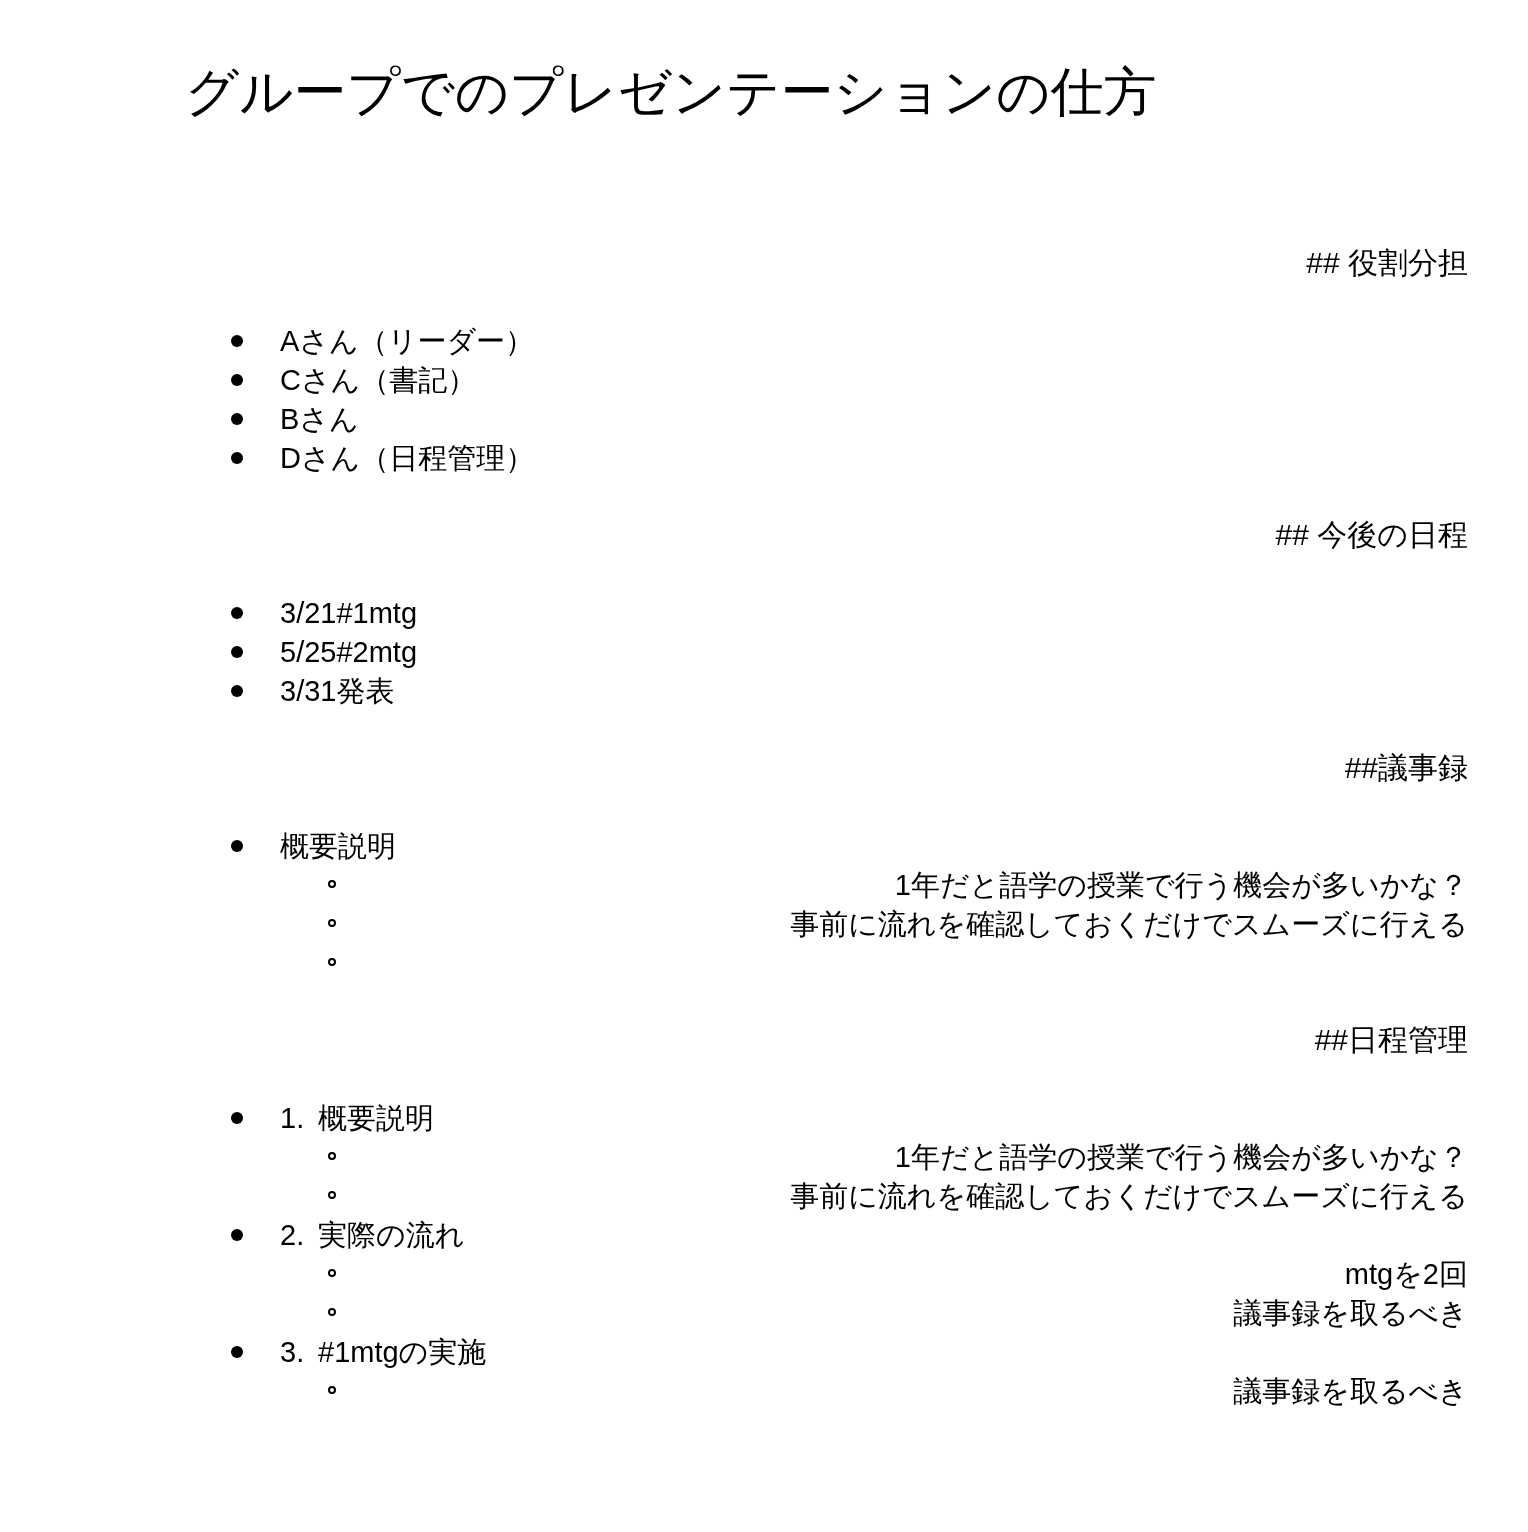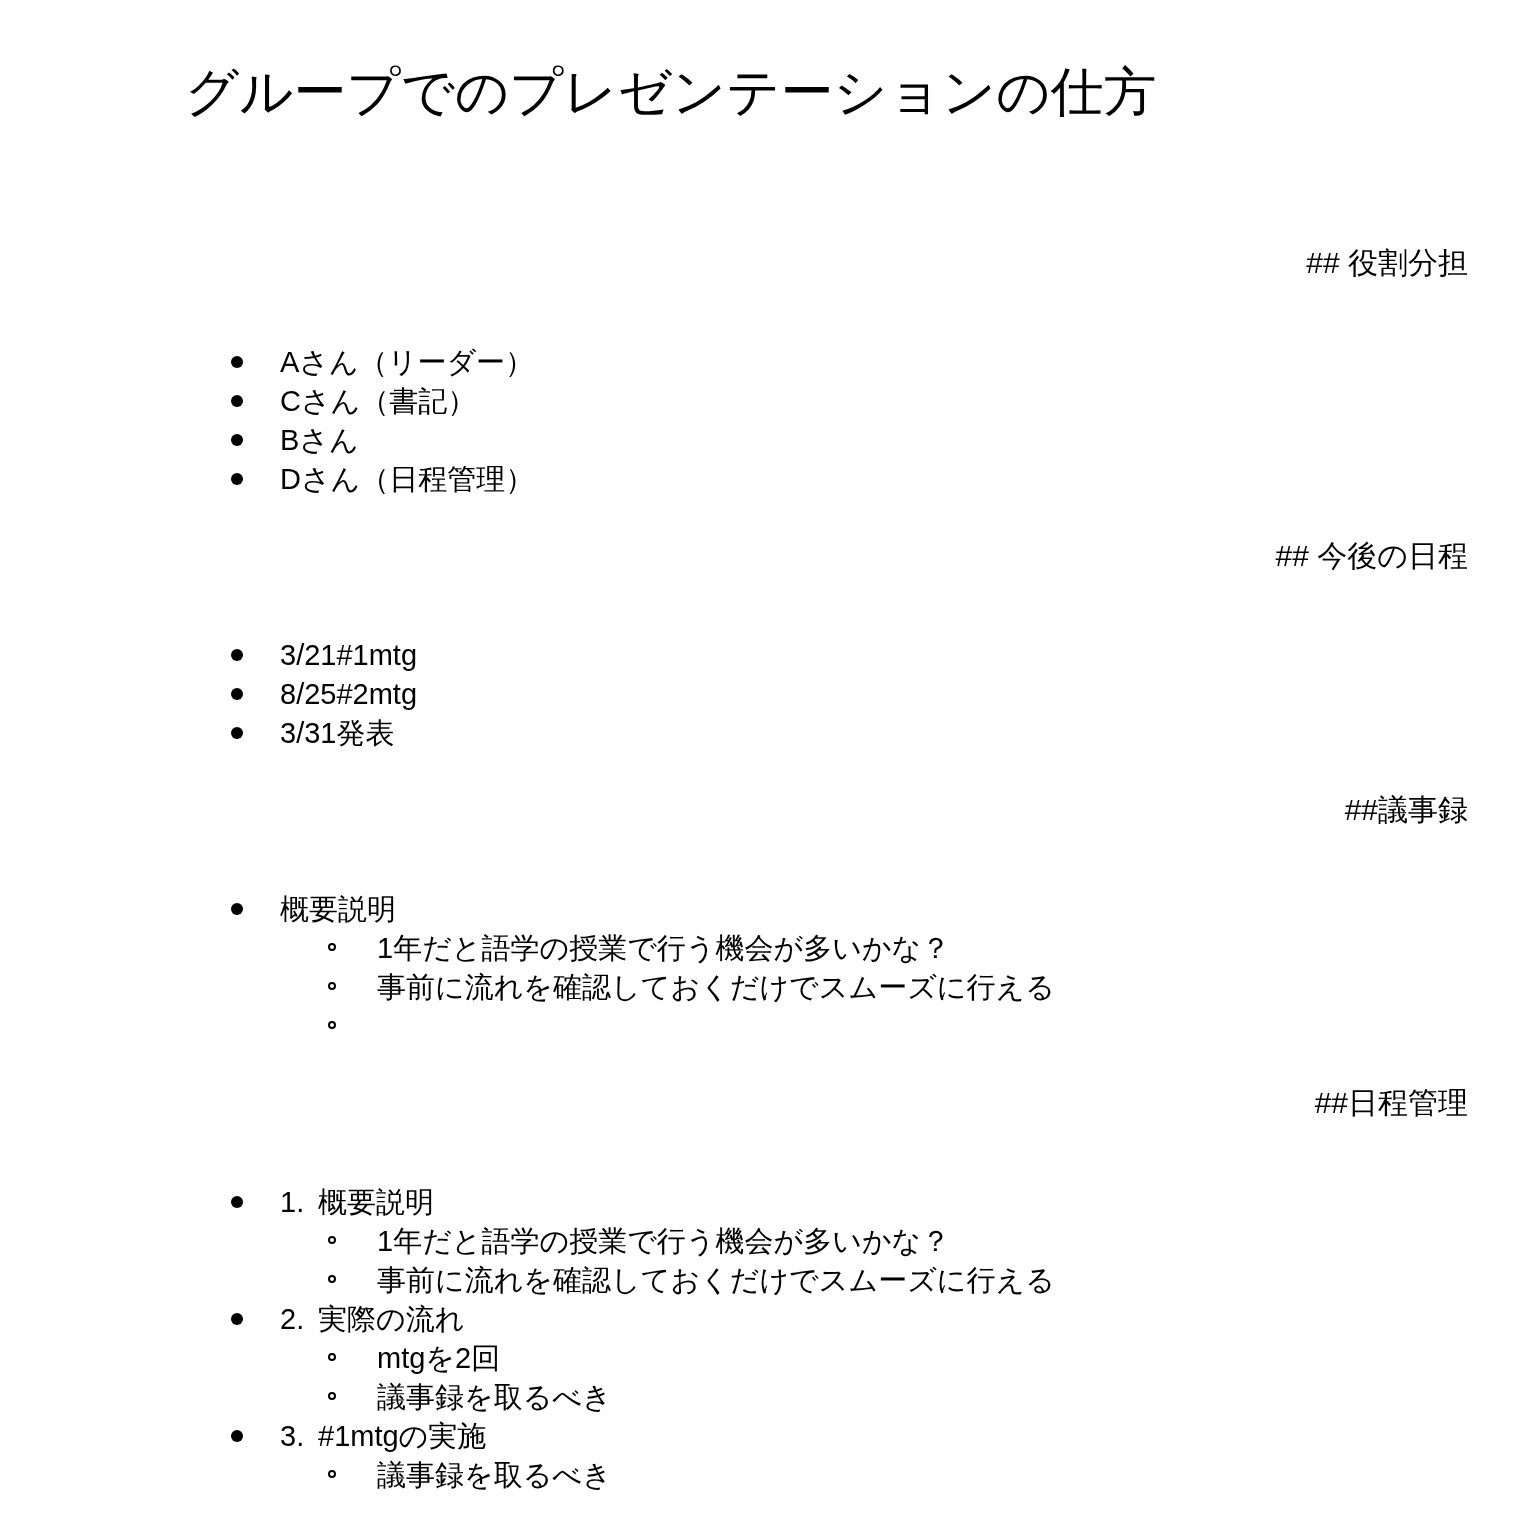--- a/index.html
+++ b/index.html
@@ -27,31 +27,31 @@
   .md-heading {
     font-size: 30px;
     font-weight: 400;
     line-height: 39px;
     margin-top: 37px;
     white-space: nowrap;
     text-align: right;
   }
   ul.blist {
     list-style: none;
-    margin-top: 61px;
+    margin-top: 40px;
   }
   ul.blist li {
     position: relative;
     font-size: 29px;
     line-height: 39px;
     white-space: nowrap;
     min-height: 39px;
   }
   li.l1 { padding-left: 95px; }
-  li.l2 { padding-left: 192px; }
+  li.l2 { padding-left: 192px; text-align: right; }
   .bullet {
     position: absolute;
     display: block;
   }
   .bullet.disc {
     left: 46px;
     top: 13px;
     width: 12px;
     height: 12px;
     border-radius: 50%;
@@ -99,21 +99,21 @@
   </ul>
 
   <h2 class="md-heading">## 今後の日程</h2>
   <ul class="blist">
     <li class="l1">
       <span class="bullet disc"></span>
       <span>3/21#1mtg</span>
     </li>
     <li class="l1">
       <span class="bullet disc"></span>
-      <span>8/25#2mtg</span>
+      <span>5/25#2mtg</span>
     </li>
     <li class="l1">
       <span class="bullet disc"></span>
       <span>3/31発表</span>
     </li>
   </ul>
 
   <h2 class="md-heading">##議事録</h2>
   <ul class="blist">
     <li class="l1">

